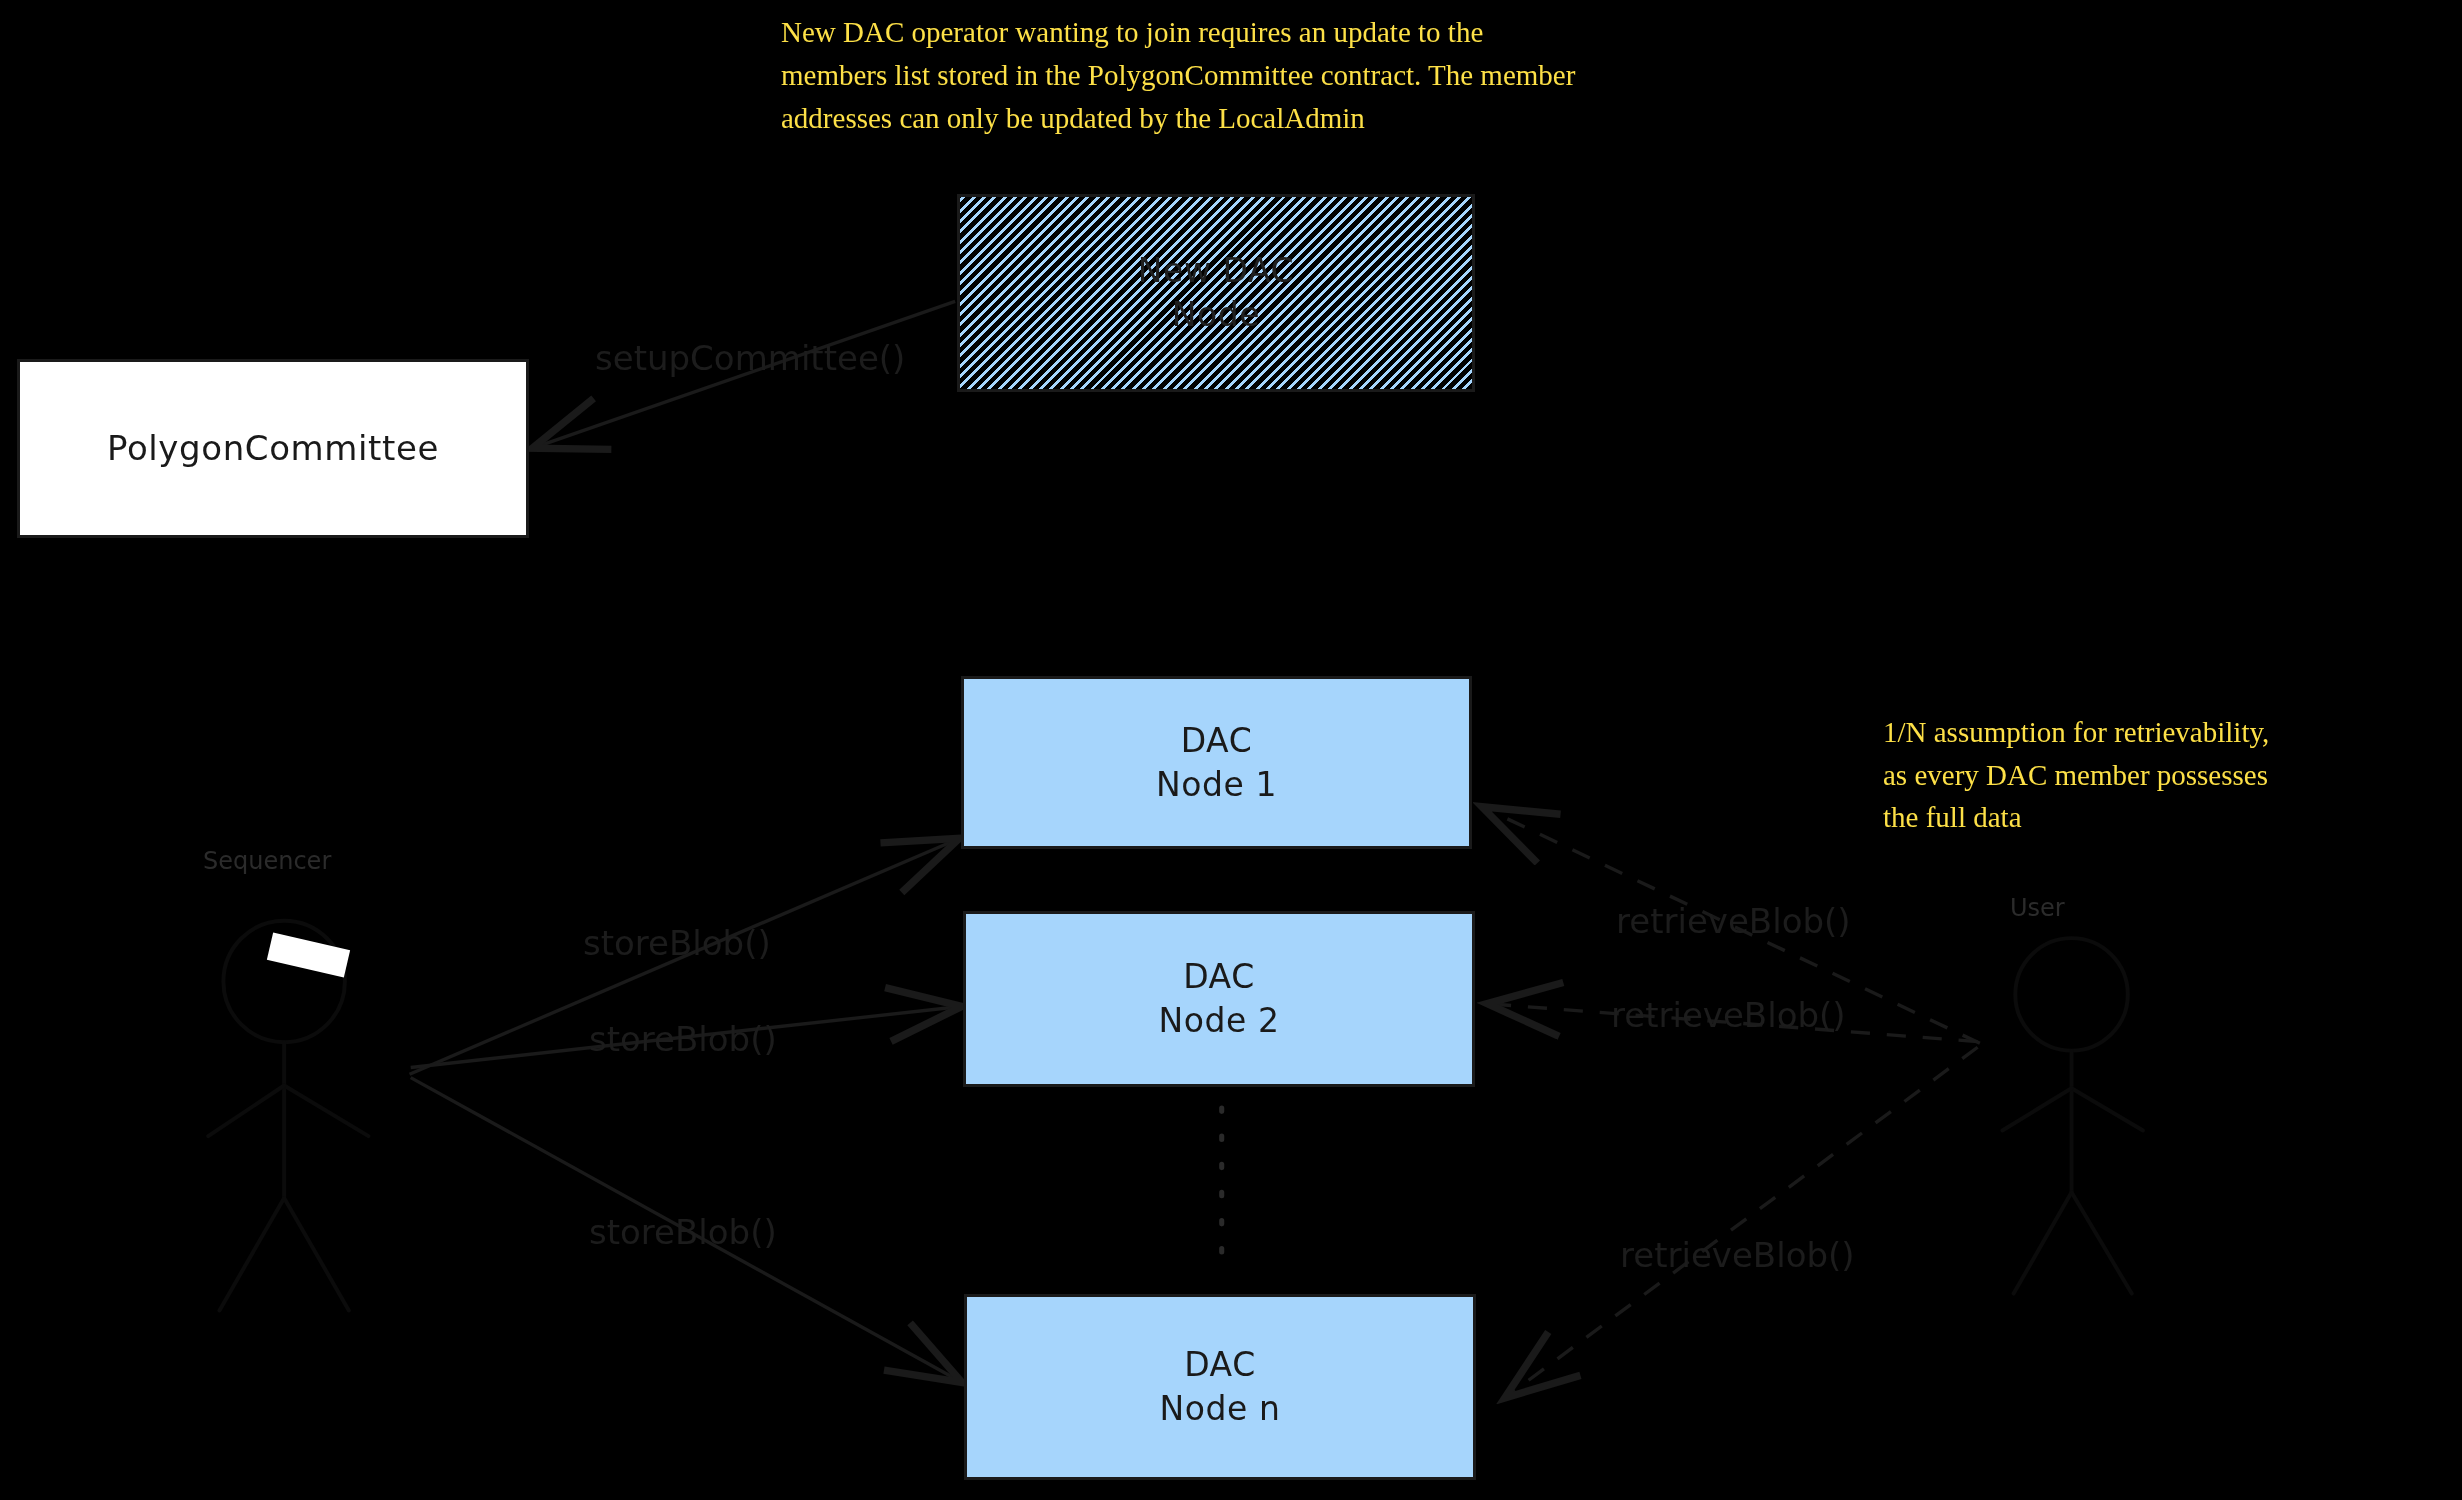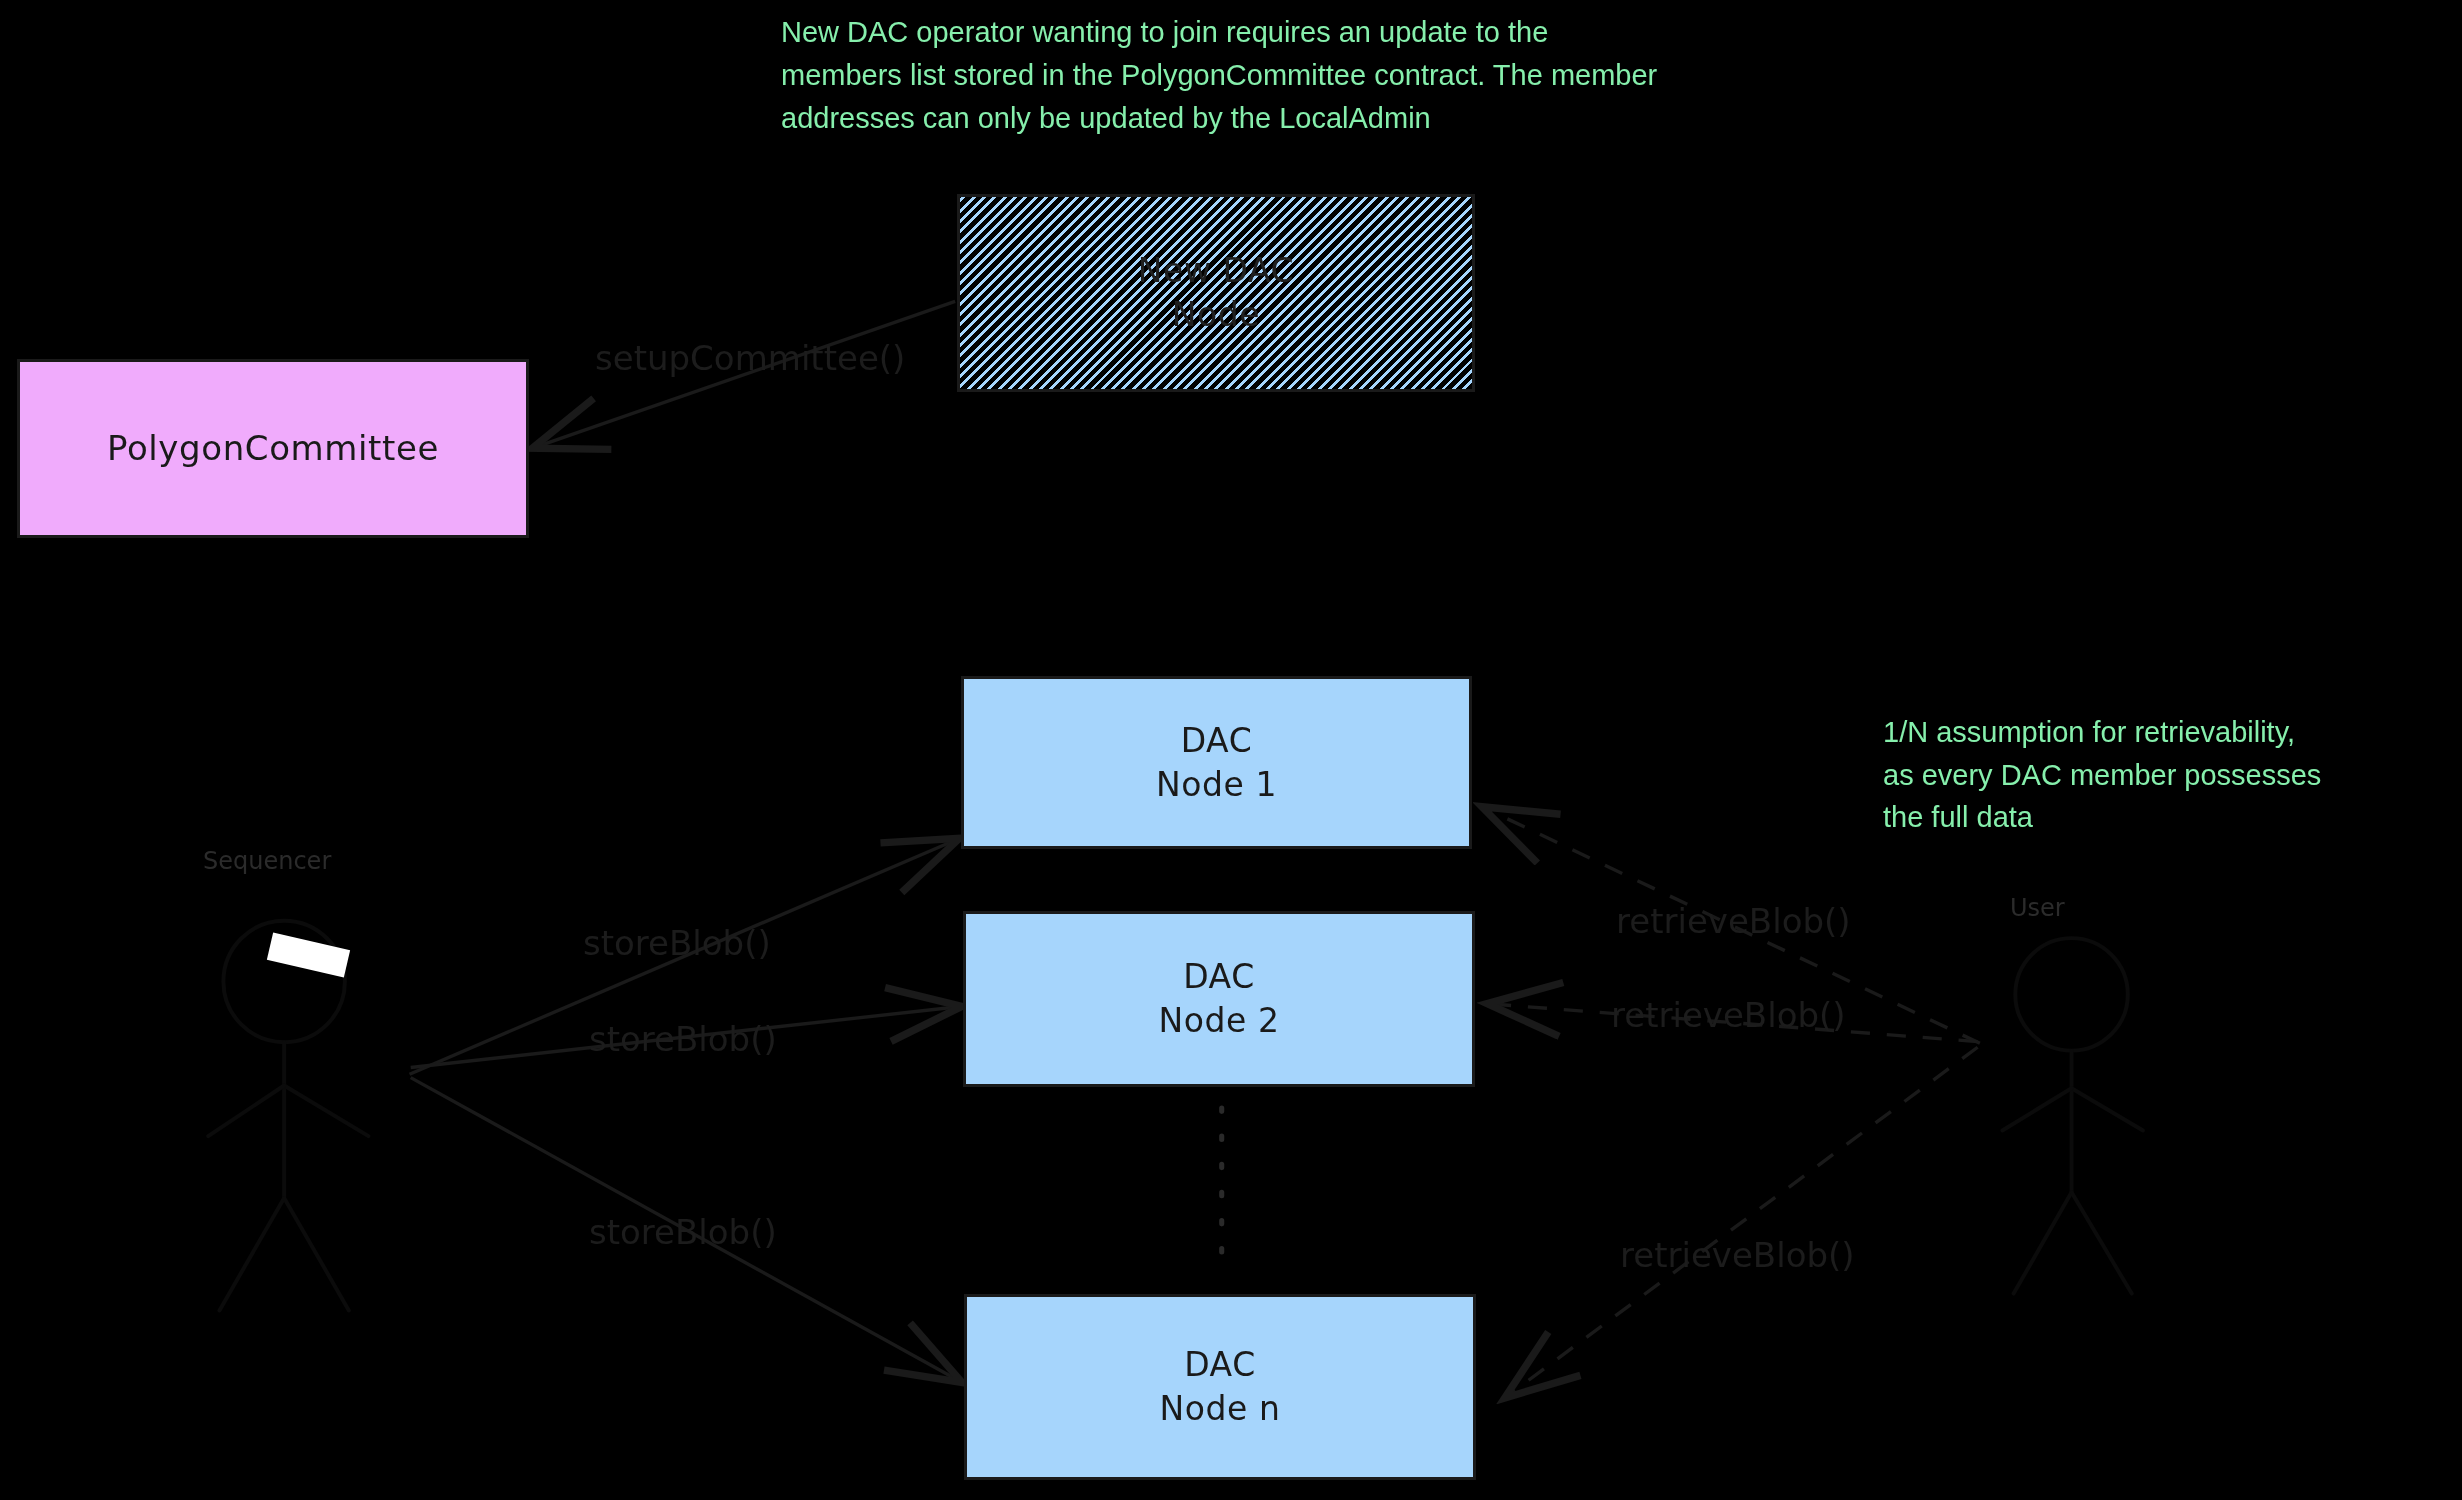--- a/index.html
+++ b/index.html
@@ -34,21 +34,21 @@
   .node-box .line {
     color: #1a1a1a;
     font-size: 33px;
     line-height: 1.32;
     font-family: "DejaVu Sans", sans-serif;
     letter-spacing: 0.6px;
   }
   #polygon-committee {
     left: 17px; top: 359px;
     width: 512px; height: 179px;
-    background: #f0abfc;
+    background: #ffffff;
   }
   #polygon-committee .line { font-size: 34px; }
   #new-dac-node {
     left: 957px; top: 194px;
     width: 518px; height: 198px;
     background:
       repeating-linear-gradient(
         -45deg,
         #000000 0px, #000000 4.5px,
         #A6D5FC 4.5px, #A6D5FC 7.3px
@@ -65,24 +65,24 @@
     width: 512px; height: 176px;
     background: #A6D5FC;
   }
   #dac-node-n {
     left: 964px; top: 1294px;
     width: 512px; height: 186px;
     background: #A6D5FC;
   }
   .annotation {
     position: absolute;
-    color: #86efac;
+    color: #fde047;
     font-size: 29px;
     line-height: 1.47;
-    font-family: Liberation Sans, sans-serif;
+    font-family: Liberation Serif, serif;
     white-space: pre-line;
   }
   #note-top    { left: 781px; top: 11.3px;   width: 1159px; }
   #note-right  { left: 1883px; top: 702px; width: 574px; margin-top: 9px; }
   #note-bottom { left: 61px;  top: 1294px; width: 428px; }
   .edge-label {
     position: absolute;
     color: #1c1c1c;
     font-size: 34px;
     font-family: "DejaVu Sans", sans-serif;

